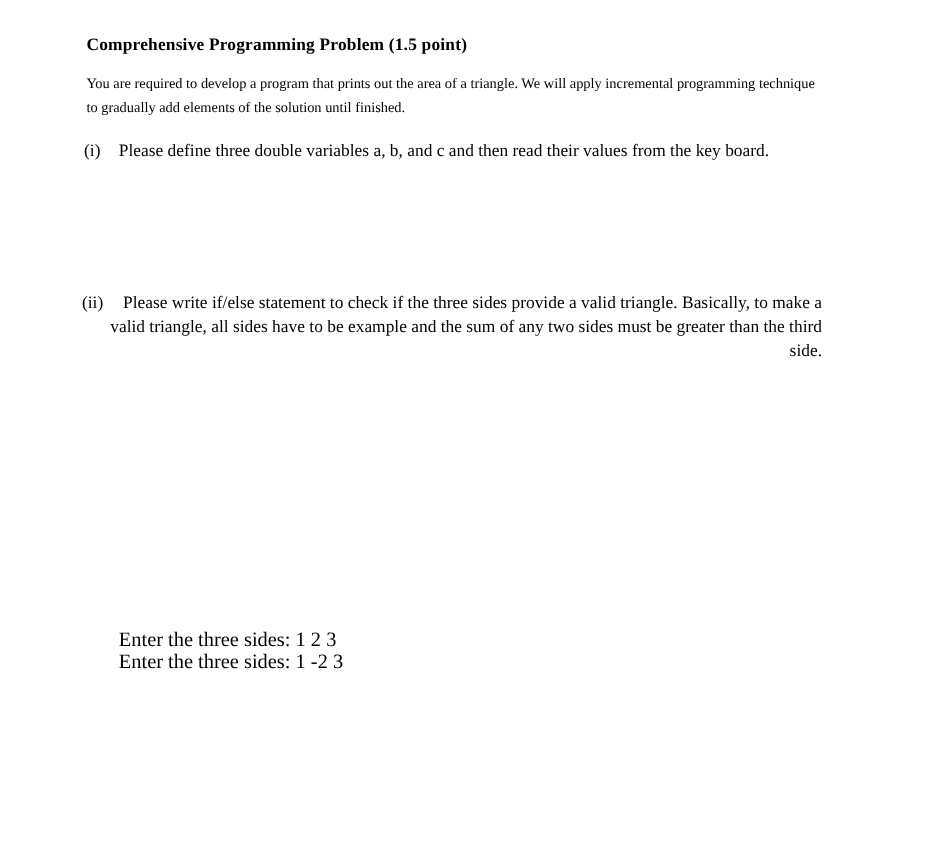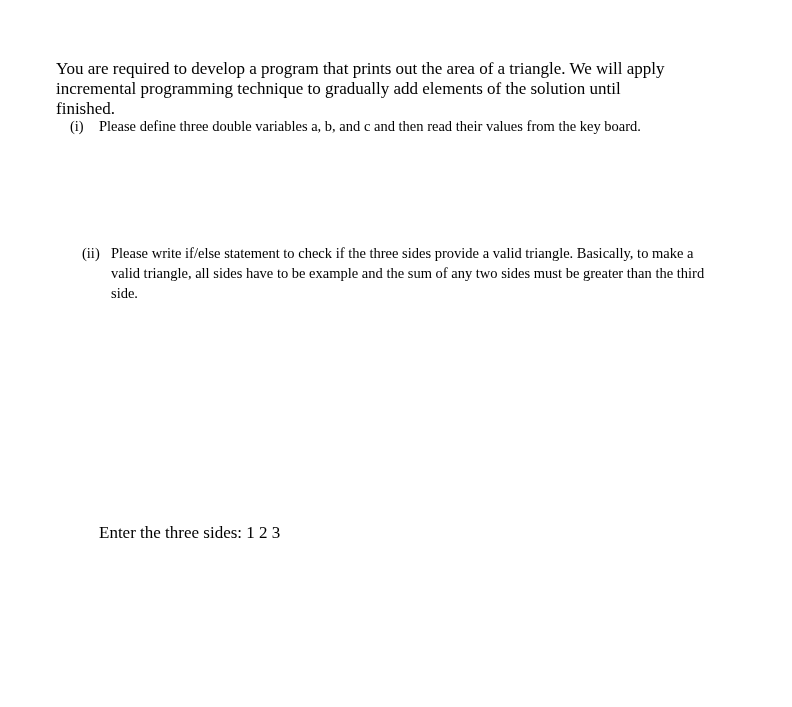--- a/index.html
+++ b/index.html
@@ -24,24 +24,24 @@
     position: absolute;
     left: 72px;
     top: 30px;
     width: 640px;
     font-weight: bold;
     font-size: 14.5px;
     letter-spacing: 0.15px;
   }
   .intro {
     position: absolute;
-    left: 56px;
+    left: 72px;
     top: 59px;
     width: 616px;
-    font-size: 17px;
+    font-size: 12px;
     line-height: 20px;
   }
   .item {
     position: absolute;
     display: flex;
     font-size: 14.5px;
     line-height: 20px;
   }
   .item .marker {
     flex: 0 0 auto;
@@ -49,23 +49,24 @@
   }
   .item .body {
     flex: 1 1 auto;
   }
   #item-i {
     left: 70px;
     top: 116px;
     width: 620px;
   }
   #item-ii {
-    left: 82px;
+    left: 57px;
     top: 243px;
     width: 628px;
+    text-align: right;
   }
   #item-iii {
     left: 70px;
     top: 482px;
     width: 628px;
   }
   .example-block {
     position: absolute;
     left: 99px;
     top: 524px;
@@ -74,31 +75,33 @@
   }
   .example-line {
     white-space: pre;
   }
 </style>
 </head>
 <body>
 
 <div class="page">
 
+  <div class="doc-title">Comprehensive Programming Problem (1.5 point)</div>
 
   <div class="intro">You are required to develop a program that prints out the area of a triangle. We will apply incremental programming technique to gradually add elements of the solution until finished.</div>
 
   <div class="item" id="item-i">
     <div class="marker">(i)</div>
     <div class="body">Please define three double variables a, b, and c and then read their values from the key board.</div>
   </div>
 
   <div class="item" id="item-ii">
     <div class="marker">(ii)</div>
     <div class="body">Please write if/else statement to check if the three sides provide a valid triangle. Basically, to make a valid triangle, all sides have to be example and the sum of any two sides must be greater than the third side.</div>
   </div>
 
 
   <div class="example-block">
     <div class="example-line">Enter the three sides: 1 2 3</div>
+    <div class="example-line">Enter the three sides: 1 -2 3</div>
   </div>
 
 </div>
 
 </body></html>

